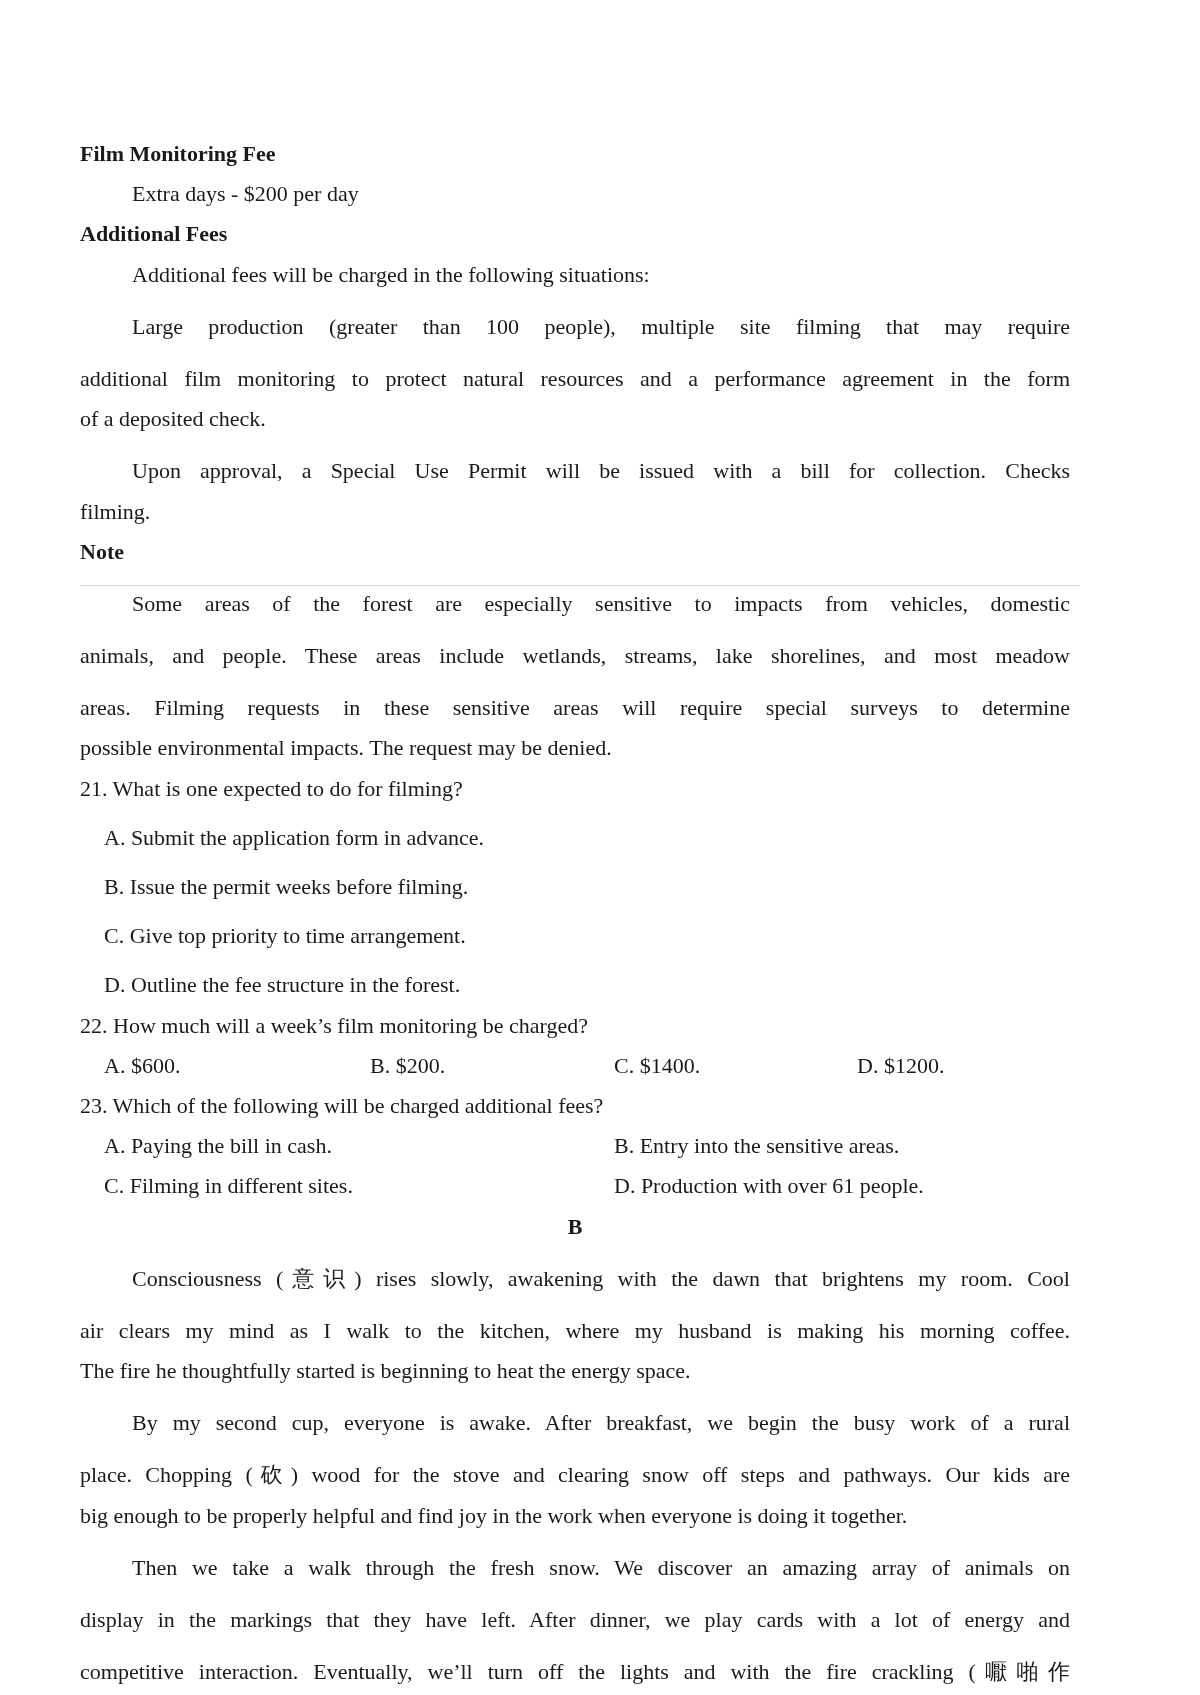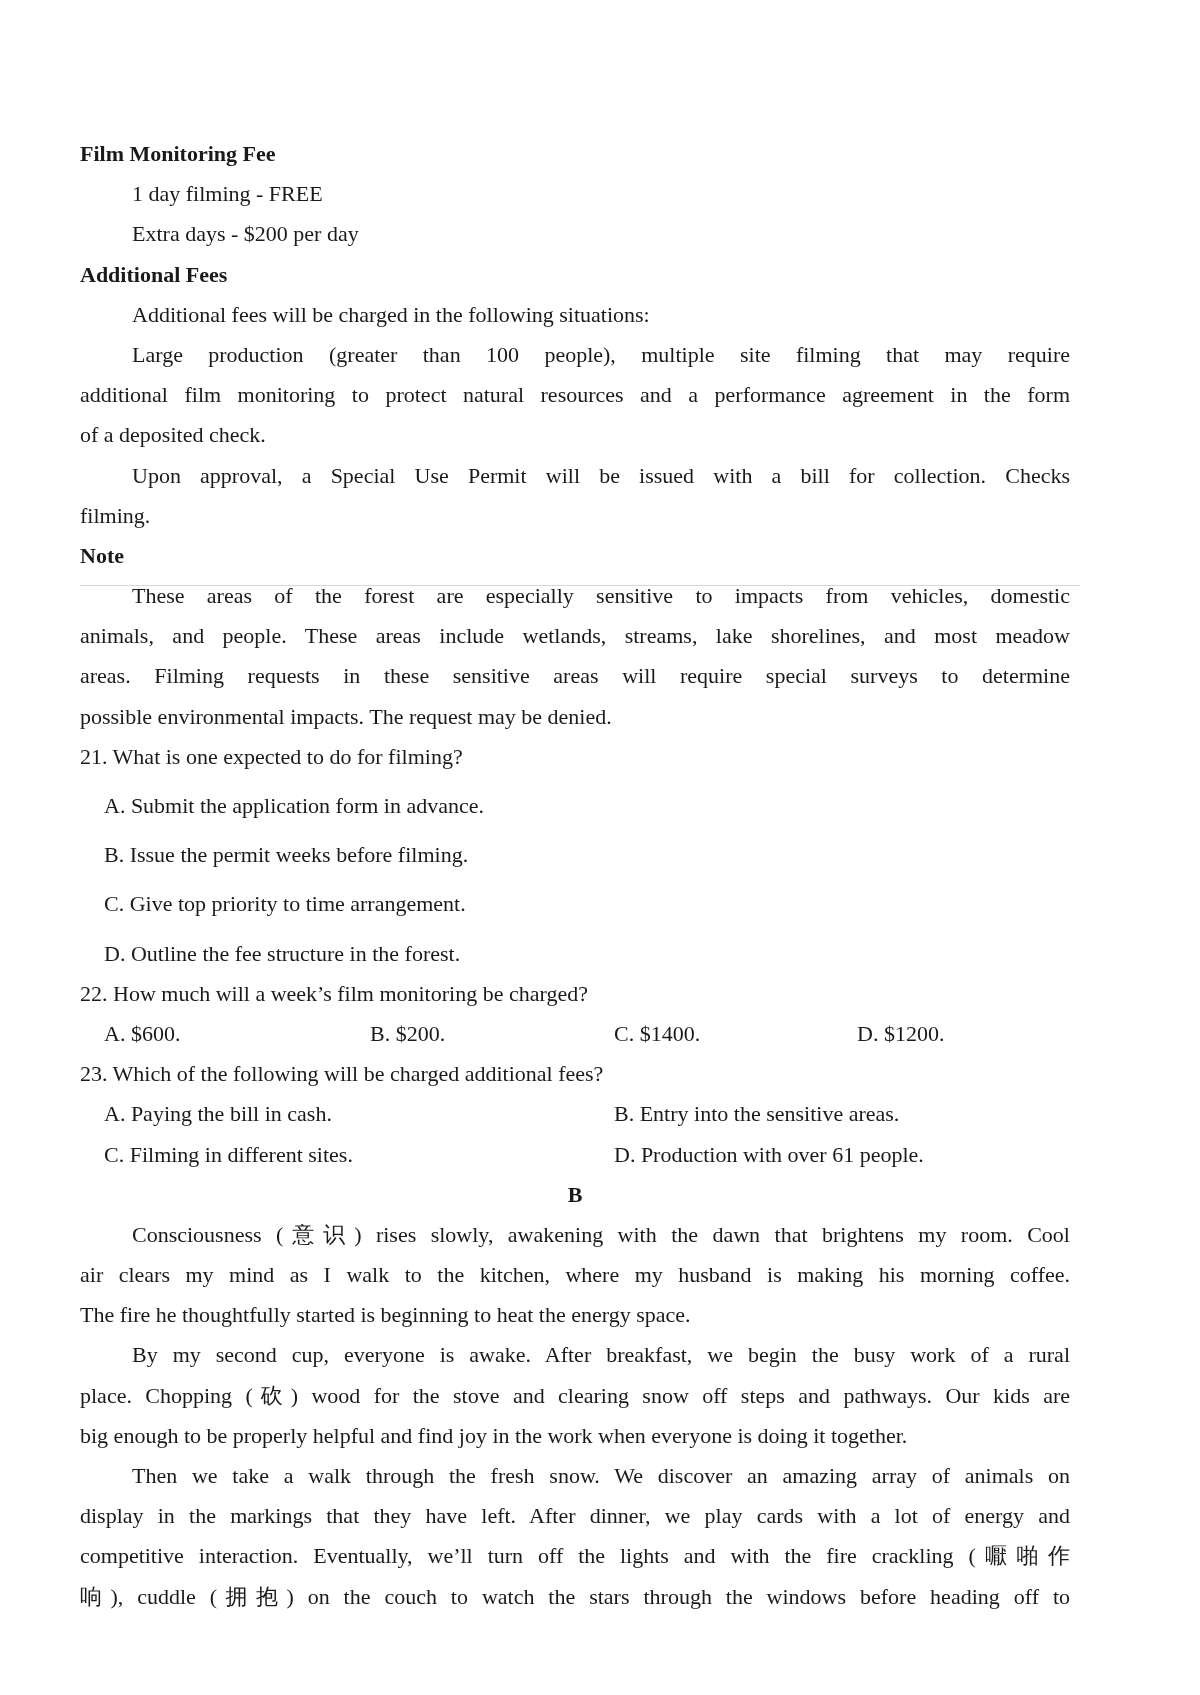--- a/index.html
+++ b/index.html
@@ -12,21 +12,21 @@
     position: relative;
   }
   .page {
     position: absolute;
     left: 80px; top: 134px;
     width: 990px;
   }
   .line { height: 40.2px; line-height: 40.2px; white-space: nowrap; }
   .heading { font-weight: bold; }
   .indent { padding-left: 52px; }
-  .justify { text-align: justify; text-align-last: justify; white-space: normal; }
+  .justify { text-align: justify; text-align-last: justify; white-space: normal; margin-top: 12px; }
   .opt { padding-left: 24px; margin-top: 9px; }
   .opts4 { display: flex; padding-left: 24px; }
   .opts4 > span { display: inline-block; }
   .opts4 > span:nth-child(1) { width: 266px; }
   .opts4 > span:nth-child(2) { width: 244px; }
   .opts4 > span:nth-child(3) { width: 243px; }
   .opts2 { display: flex; padding-left: 24px; }
   .opts2 > span:nth-child(1) { width: 510px; display: inline-block; }
   .center { text-align: center; font-weight: bold; }
   .rule {
@@ -35,33 +35,32 @@
   }
 </style>
 </head>
 <body>
 
 <div class="rule"></div>
 
 <div class="page">
 
   <div class="line heading">Film Monitoring Fee</div>
-  <div class="line indent">1 day filming - FREE</div>
   <div class="line indent">Extra days - $200 per day</div>
 
   <div class="line heading">Additional Fees</div>
   <div class="line indent">Additional fees will be charged in the following situations:</div>
   <div class="line indent justify">Large production (greater than 100 people), multiple site filming that may require</div>
   <div class="line justify">additional film monitoring to protect natural resources and a performance agreement in the form</div>
   <div class="line">of a deposited check.</div>
   <div class="line indent justify">Upon approval, a Special Use Permit will be issued with a bill for collection. Checks</div>
   <div class="line">filming.</div>
 
   <div class="line heading">Note</div>
-  <div class="line indent justify">These areas of the forest are especially sensitive to impacts from vehicles, domestic</div>
+  <div class="line indent justify">Some areas of the forest are especially sensitive to impacts from vehicles, domestic</div>
   <div class="line justify">animals, and people. These areas include wetlands, streams, lake shorelines, and most meadow</div>
   <div class="line justify">areas. Filming requests in these sensitive areas will require special surveys to determine</div>
   <div class="line">possible environmental impacts. The request may be denied.</div>
 
   <div>
     <div class="line">21. What is one expected to do for filming?</div>
     <div class="line opt">A. Submit the application form in advance.</div>
     <div class="line opt">B. Issue the permit weeks before filming.</div>
     <div class="line opt">C. Give top priority to time arrangement.</div>
     <div class="line opt">D. Outline the fee structure in the forest.</div>

